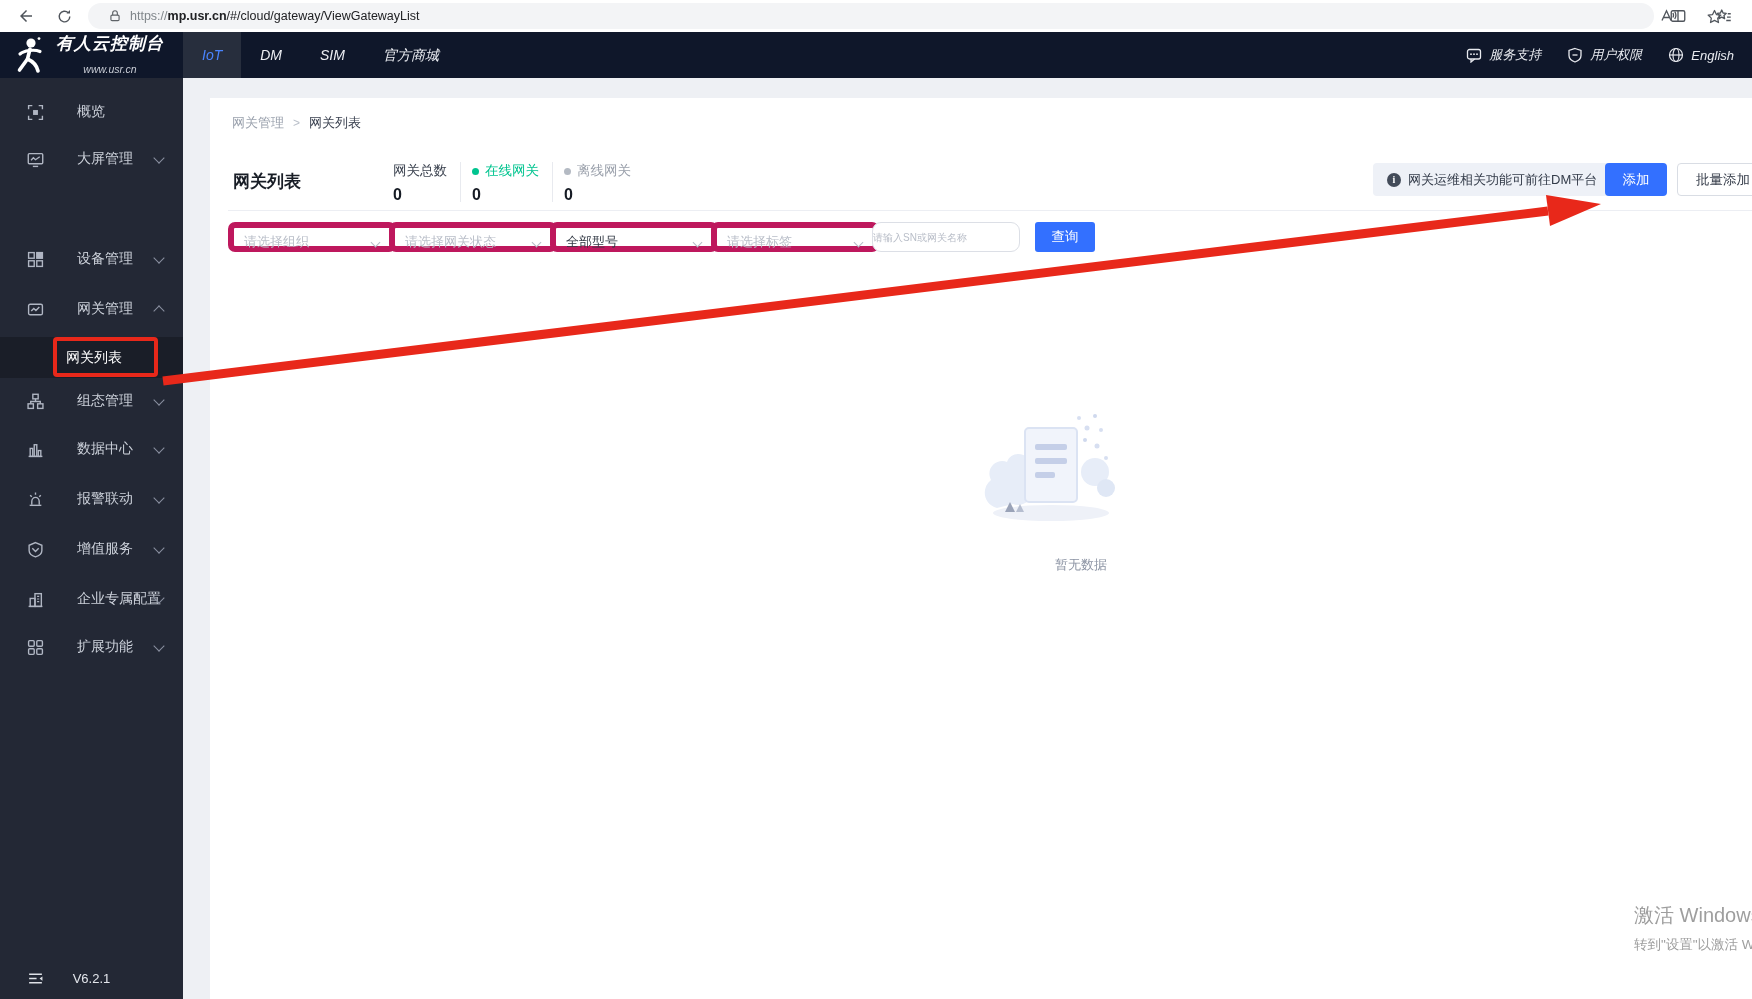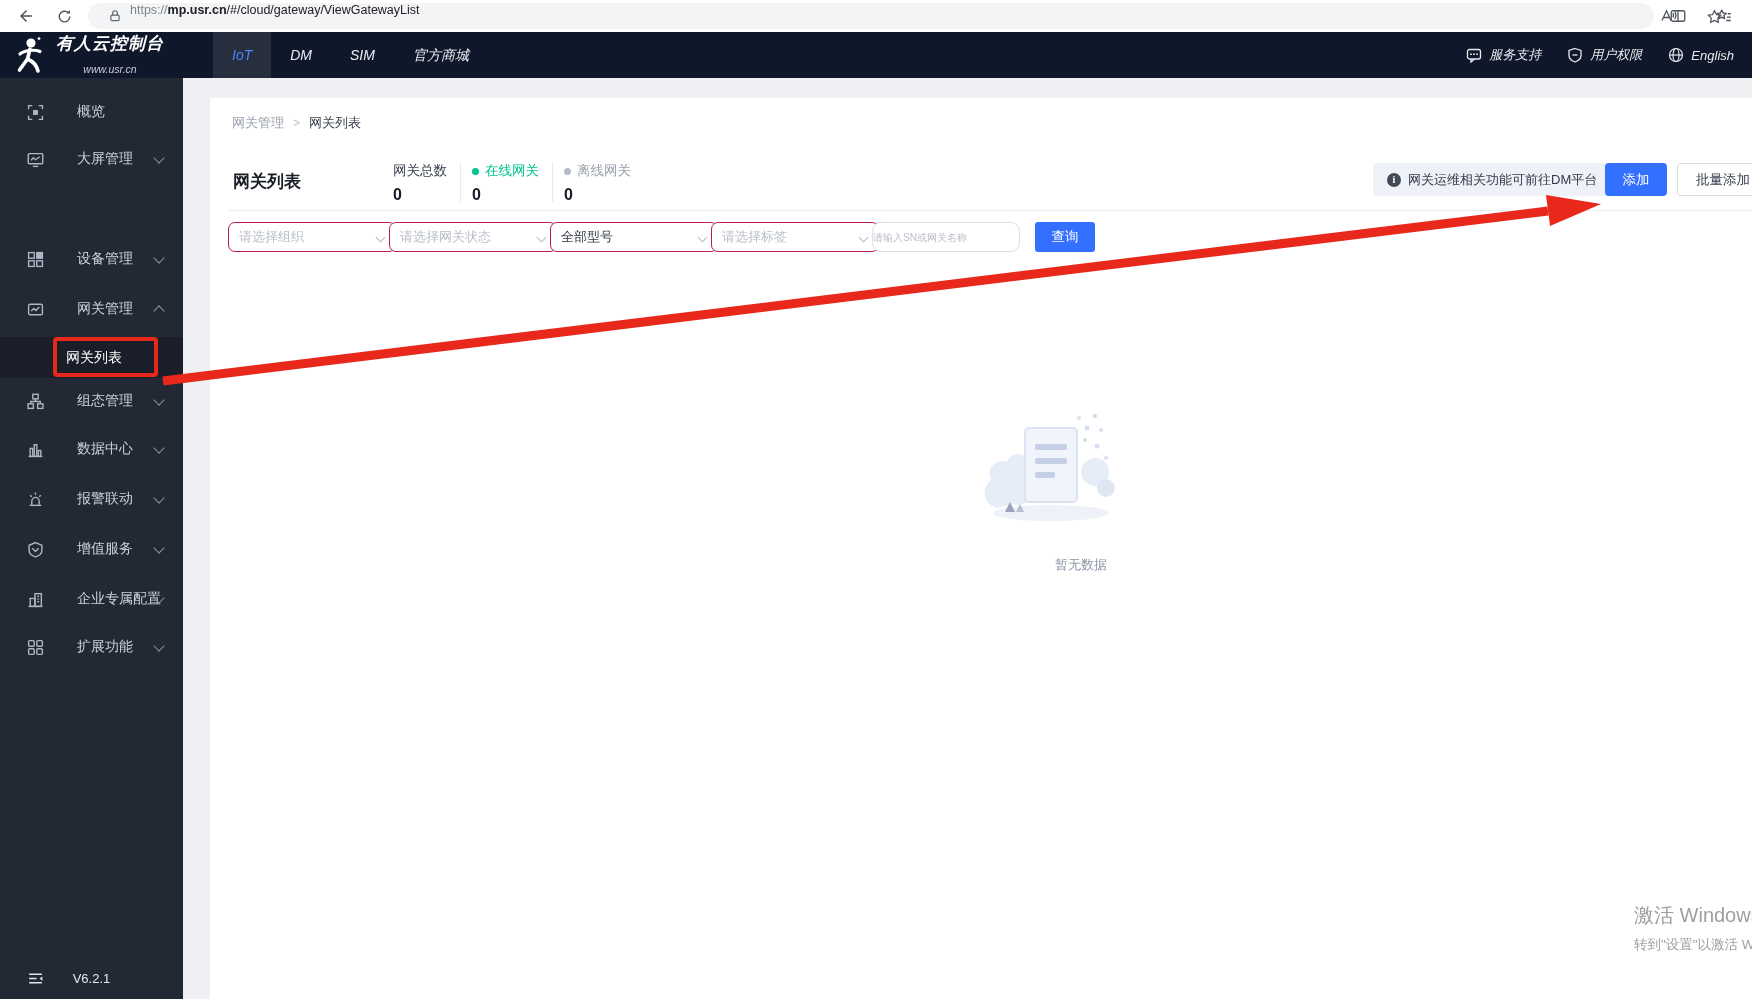--- a/index.html
+++ b/index.html
@@ -1,33 +1,33 @@
 <!DOCTYPE html>
 <html><head>
 <meta charset="utf-8">
 <style>
   html,body{margin:0;padding:0;width:1752px;height:999px;overflow:hidden;position:relative;
     font-family:"Liberation Sans","DejaVu Sans",sans-serif;background:#fff;}
   .abs{position:absolute;}
   
   .browser-bar{position:absolute;left:0;top:0;width:1752px;height:32px;background:#fff;border-bottom:1px solid #e3e3e3;}
   .bicon{position:absolute;top:4px;width:24px;height:24px;display:flex;align-items:center;justify-content:center;cursor:pointer;color:#50555c;}
-  .url-pill{position:absolute;left:88px;top:3px;width:1566px;height:26px;border-radius:13px;background:#f3f4f6;display:flex;align-items:flex-start;cursor:text;}
+  .url-pill{position:absolute;left:88px;top:3px;width:1566px;height:26px;border-radius:13px;background:#f3f4f6;display:flex;align-items:center;cursor:text;}
   .url-text{margin-left:42px;font-size:12.5px;color:#202124;white-space:nowrap;}
   .url-text .scheme{color:#80868b;}
   .url-text .host{font-weight:bold;}
   
   .app-header{position:absolute;left:0;top:32px;width:1752px;height:46px;background:#0f172a;font-style:italic;}
   .logo-wrap{position:absolute;left:0;top:0;width:183px;height:46px;display:flex;align-items:center;}
   .logo-text{margin-left:8px;line-height:1.05;}
   .logo-title{color:#fff;font-size:17px;font-weight:bold;letter-spacing:1px;}
   .logo-sub{color:#c9cdd6;font-size:10.5px;text-align:center;margin-top:12px;}
   .nav-tabs{position:absolute;left:183px;top:0;height:46px;display:flex;}
   .nav-tab{height:46px;line-height:46px;padding:0 19px;font-size:14px;color:#eceef3;cursor:pointer;}
-  .nav-tab.active{background:#272e3d;color:#4a84ff;margin-left:30px;}
+  .nav-tab.active{background:#272e3d;color:#4a84ff;}
   .hdr-right{position:absolute;right:18px;top:0;height:46px;display:flex;align-items:center;gap:26px;}
   .hdr-item{display:flex;align-items:center;gap:7px;color:#e8eaef;font-size:13px;cursor:pointer;}
   
   .sidebar{position:absolute;left:0;top:78px;width:183px;height:921px;background:#232835;}
   .side-item{position:absolute;left:0;width:183px;height:46px;display:flex;align-items:center;cursor:pointer;color:#ccd1da;font-size:14px;}
   .si-icon{margin-left:27px;width:18px;display:flex;align-items:center;}
   .si-label{margin-left:32px;}
   .chev{position:absolute;right:20px;width:7px;height:7px;border-left:1.5px solid #8a90a0;border-bottom:1.5px solid #8a90a0;}
   .chev.down{transform:rotate(-45deg);margin-top:-3px;}
   .chev.up{transform:rotate(135deg);margin-top:3px;}
@@ -51,21 +51,21 @@
   .stat-div{position:absolute;top:64px;width:1px;height:40px;background:#e8eaef;}
   .notice-pill{position:absolute;left:1163px;top:65px;height:33px;padding:0 14px;background:#eef1f7;border-radius:4px;
     display:flex;align-items:center;gap:7px;font-size:13px;color:#333b49;cursor:pointer;}
   .info-ic{width:14px;height:14px;border-radius:50%;background:#434b59;color:#fff;font-size:10px;font-weight:bold;
     display:flex;align-items:center;justify-content:center;font-family:"Liberation Serif",serif;}
   .btn-blue{background:#3370ff;color:#fff;border:none;border-radius:4px;font-size:13.5px;cursor:pointer;}
   .add-btn{position:absolute;left:1395px;top:65px;width:62px;height:33px;}
   .batch-btn{position:absolute;left:1467px;top:65px;width:92px;height:33px;background:#fff;border:1px solid #d9dde4;
     border-radius:4px;color:#383f4c;font-size:13.5px;cursor:pointer;}
   .hr1{position:absolute;left:18px;right:0;top:112px;border-top:1px solid #eceef3;}
-  .fsel{position:absolute;top:124px;width:168px;height:30px;border:1px solid #be185d;border-radius:7px;box-sizing:border-box;
+  .fsel{position:absolute;top:124px;width:168px;height:30px;border:6px solid #be185d;border-radius:7px;box-sizing:border-box;
     font-size:13px;line-height:28px;padding-left:10px;color:#333a45;cursor:pointer;background:#fff;}
   .fsel .ph{color:#b9bec8;}
   .fsel .fchev{position:absolute;right:11px;top:11px;width:6px;height:6px;border-left:1.3px solid #b6bcc6;border-bottom:1.3px solid #b6bcc6;transform:rotate(-45deg);}
   .finput{position:absolute;top:124px;width:148px;height:30px;border:1px solid #dcdfe6;border-radius:9px;box-sizing:border-box;
     font-size:10px;padding:0 0;color:#333a45;outline:none;font-family:inherit;}
   .finput::placeholder{color:#b9bec8;}
   .search-btn{position:absolute;left:825px;top:124px;width:60px;height:30px;border-radius:3px;}
   .thead{position:absolute;left:15px;right:0;top:172px;height:32px;background:#f7f8fa;border-top:1px solid #edeff4;}
   .th{position:absolute;top:0;height:32px;line-height:32px;font-size:13px;font-weight:bold;color:#272c35;white-space:nowrap;}
   .cbox{position:absolute;left:11px;top:8px;width:16px;height:16px;border-radius:3px;background:#3370ff;display:flex;

